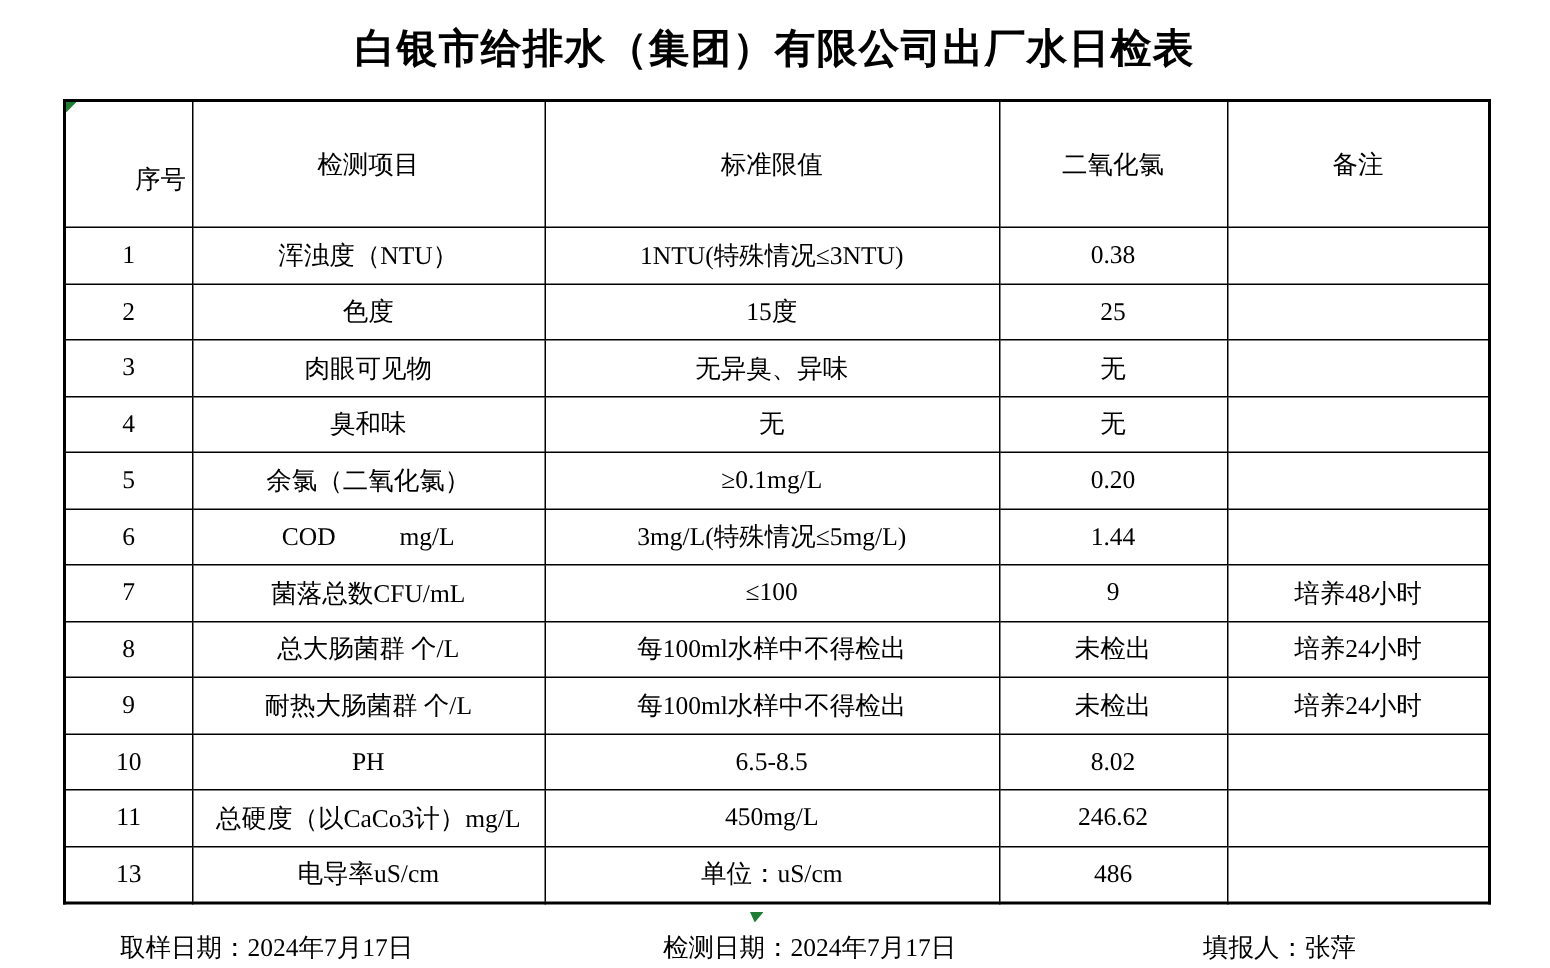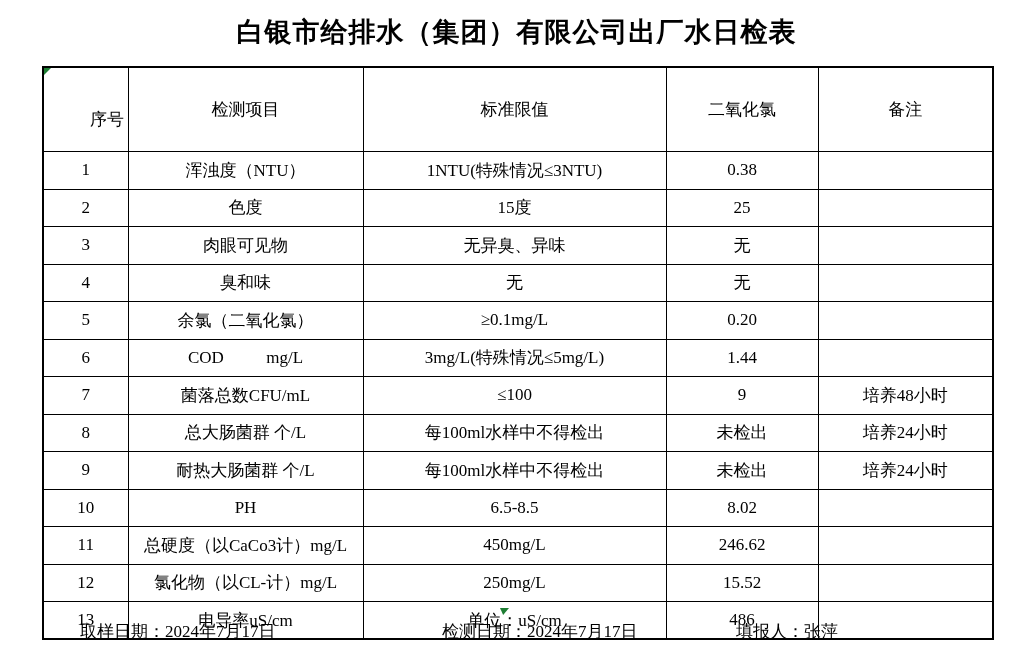--- a/index.html
+++ b/index.html
@@ -61,21 +61,21 @@
     clip-path:polygon(0 0,100% 0,35% 100%);
   }
   .footer{
     position:absolute;
     top:620px;left:0;width:100%;
     font-size:17px;
   }
   .footer .f-item{position:absolute;white-space:pre;}
   .f-sample{left:80px;}
   .f-test{left:442px;}
-  .f-reporter{left:736px;text-decoration:underline;}
+  .f-reporter{left:802px;}
 </style>
 </head>
 <body>
 
 <div class="page">
 
   <div class="title">白银市给排水（集团）有限公司出厂水日检表</div>
 
   <table class="inspection">
     <colgroup>
@@ -169,27 +169,20 @@
         <td></td>
       </tr>
       <tr>
         <td>11</td>
         <td>总硬度（以CaCo3计）mg/L</td>
         <td>450mg/L</td>
         <td>246.62</td>
         <td></td>
       </tr>
       <tr>
-        <td>12</td>
-        <td>氯化物（以CL-计）mg/L</td>
-        <td>250mg/L</td>
-        <td>15.52</td>
-        <td></td>
-      </tr>
-      <tr>
         <td>13</td>
         <td>电导率uS/cm</td>
         <td>单位：uS/cm</td>
         <td>486</td>
         <td></td>
       </tr>
     </tbody>
   </table>
 
   <span class="bottom-tri"></span>

